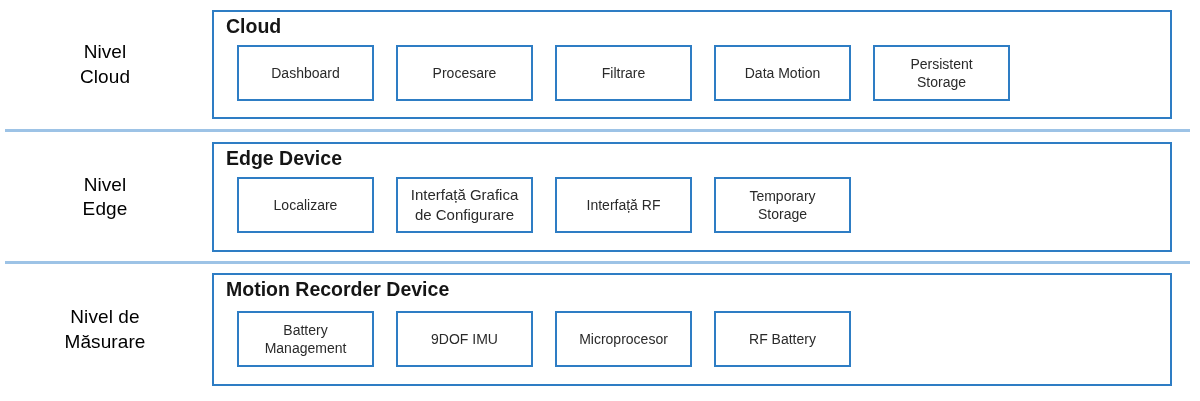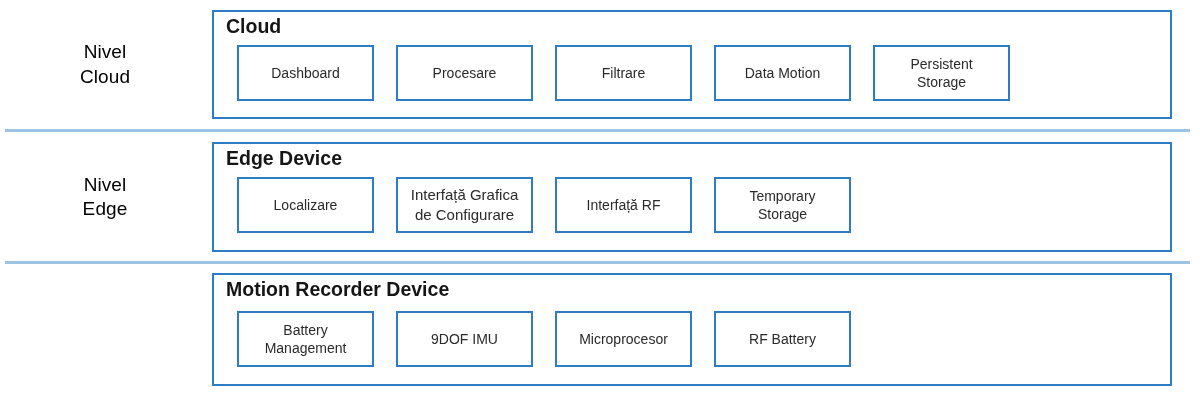--- a/index.html
+++ b/index.html
@@ -160,20 +160,26 @@
         <div class="component wide-text">Interfață Grafica
 de Configurare</div>
         <div class="component">Interfață RF</div>
         <div class="component">Temporary
 Storage</div>
       </div>
     </div>
   </div>
 
   <div class="tier meas">
+    <div class="tier-label">
+      <div>
+        <span>Nivel de</span>
+        <span>Măsurare</span>
+      </div>
+    </div>
     <div class="group-box">
       <div class="group-title">Motion Recorder Device</div>
       <div class="component-row">
         <div class="component">Battery
 Management</div>
         <div class="component">9DOF IMU</div>
         <div class="component">Microprocesor</div>
         <div class="component">RF Battery</div>
       </div>
     </div>

